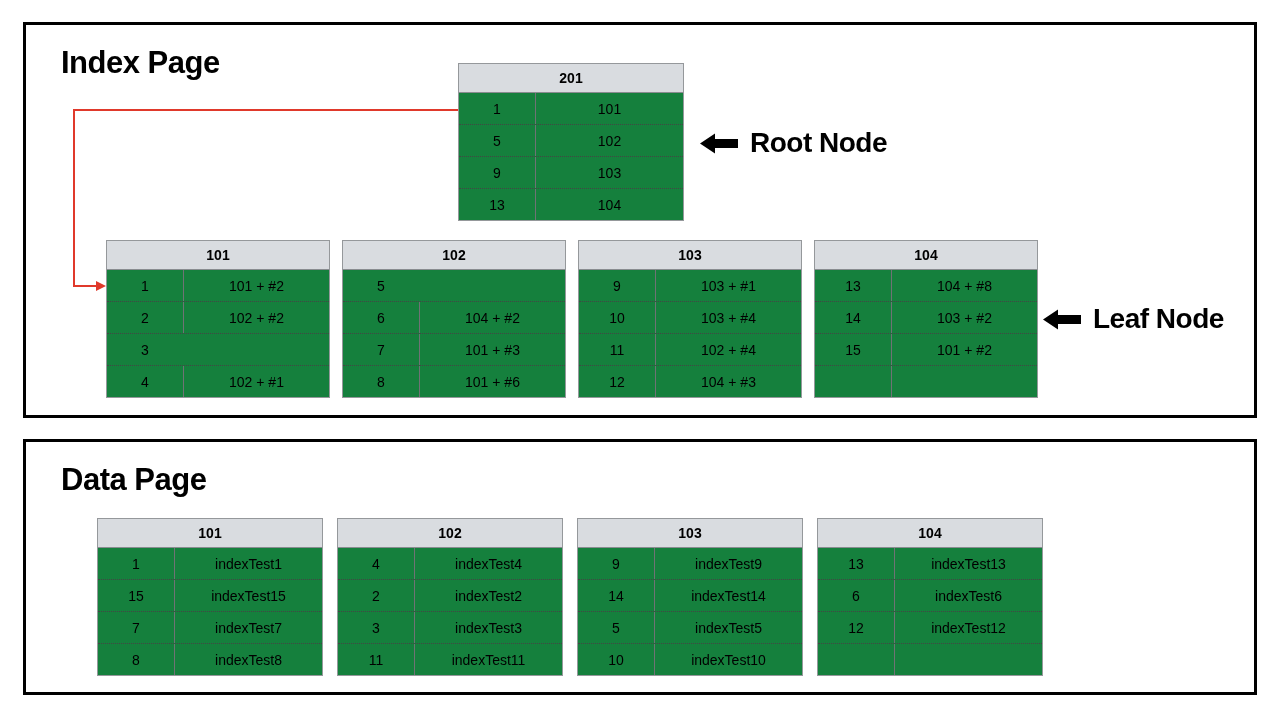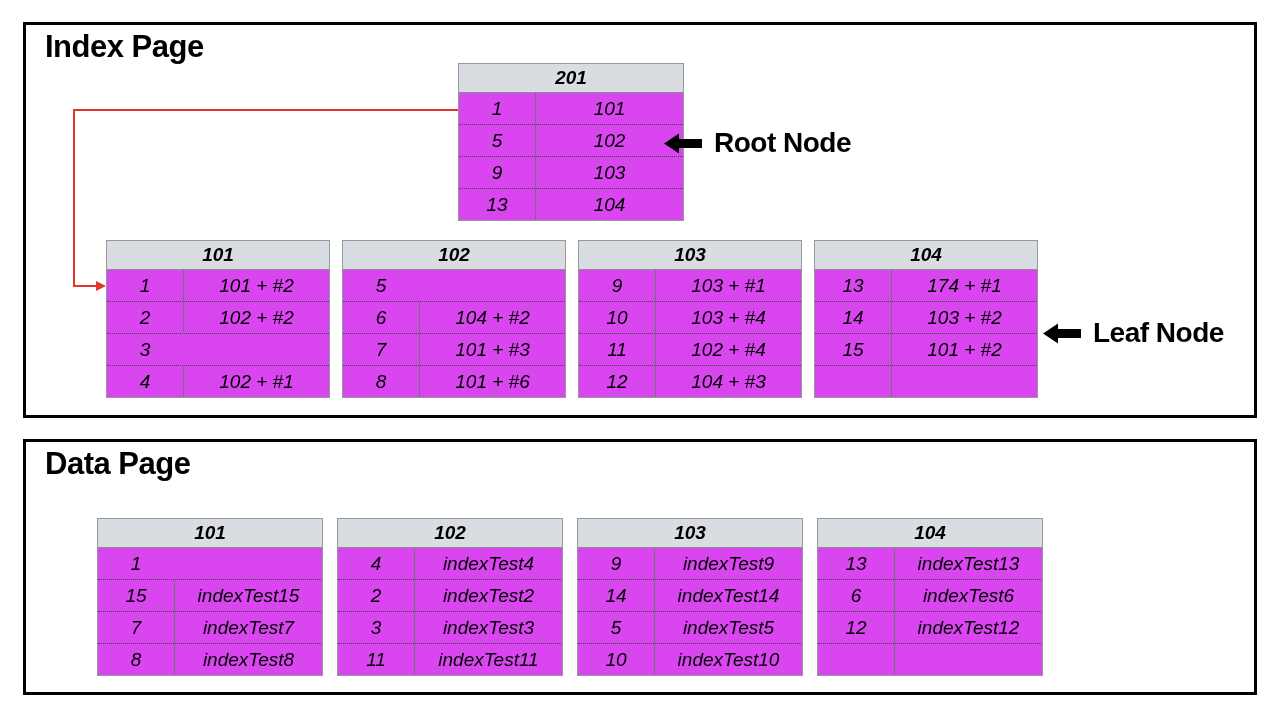--- a/index.html
+++ b/index.html
@@ -14,27 +14,27 @@
     position:relative;width:1280px;height:719px;background:#ffffff;
     font-family:"Liberation Sans",sans-serif;color:#000;overflow:hidden;
   }
   .panel{
     position:absolute;box-sizing:border-box;
     border:3px solid var(--panel-border);background:transparent;
   }
   #index-panel{left:23px;top:22px;width:1234px;height:396px;}
   #data-panel{left:23px;top:439px;width:1234px;height:256px;}
   .panel-title{
-    margin:0;position:absolute;left:19px;top:4px;
+    margin:16px;position:absolute;left:19px;top:4px;
     font-size:31px;font-weight:700;letter-spacing:-0.5px;color:#000;
   }
   .node-table{
-    position:absolute;box-sizing:border-box;background:#d946ef;
+    position:absolute;box-sizing:border-box;background:#15803d;
     border:1.5px solid var(--table-border);
-    font-size:19px;line-height:1;font-style:italic;
+    font-size:14px;line-height:1;
   }
   .tbl-head{
     height:28px;line-height:28px;text-align:center;font-weight:700;
     background:var(--header-bg);
     border-bottom:1.5px solid #898c90;
   }
   .tbl-row{display:flex;height:31px;}
   .tbl-row + .tbl-row{border-top:1px dotted #444;}
   .cell{display:flex;align-items:center;justify-content:center;}
   .cell.key{width:76px;flex:none;}
@@ -47,22 +47,22 @@
   #leaf-103{left:578px;top:240px;width:224px;}
   #leaf-104{left:814px;top:240px;width:224px;}
   
   #data-101{left:97px;top:518px;width:226px;}
   #data-102{left:337px;top:518px;width:226px;}
   #data-103{left:577px;top:518px;width:226px;}
   #data-104{left:817px;top:518px;width:226px;}
   .annotation{
     position:absolute;display:flex;align-items:center;gap:12px;height:34px;
   }
-  #root-annotation{left:664px;top:126px;}
-  #leaf-annotation{left:1043px;top:316px;}
+  #root-annotation{left:700px;top:126px;}
+  #leaf-annotation{left:1043px;top:302px;}
   .fat-arrow{width:38px;height:25px;fill:#000;flex:none;}
   .annotation-text{font-size:28px;font-weight:700;letter-spacing:-0.5px;white-space:nowrap;}
   .connector-overlay{
     position:absolute;left:0;top:0;width:1280px;height:719px;
     pointer-events:none;z-index:5;
   }
   .connector-overlay polyline{fill:none;stroke:var(--accent);stroke-width:2;}
   .connector-overlay polygon{fill:var(--accent);}
 </style>
 </head>
@@ -158,21 +158,21 @@
       </div>
       <div class="tbl-row">
         <div class="cell key">12</div>
         <div class="cell val">104 + #3</div>
       </div>
     </div>
   <div class="node-table" id="leaf-104">
       <div class="tbl-head">104</div>
       <div class="tbl-row">
         <div class="cell key">13</div>
-        <div class="cell val">174 + #1</div>
+        <div class="cell val">104 + #8</div>
       </div>
       <div class="tbl-row">
         <div class="cell key">14</div>
         <div class="cell val">103 + #2</div>
       </div>
       <div class="tbl-row">
         <div class="cell key">15</div>
         <div class="cell val">101 + #2</div>
       </div>
       <div class="tbl-row">
@@ -189,20 +189,21 @@
   </div>
 
   <section class="panel" id="data-panel">
     <h2 class="panel-title">Data Page</h2>
   </section>
 
   <div class="node-table" id="data-101">
       <div class="tbl-head">101</div>
       <div class="tbl-row">
         <div class="cell key">1</div>
+        <div class="cell val">indexTest1</div>
       </div>
       <div class="tbl-row">
         <div class="cell key">15</div>
         <div class="cell val">indexTest15</div>
       </div>
       <div class="tbl-row">
         <div class="cell key">7</div>
         <div class="cell val">indexTest7</div>
       </div>
       <div class="tbl-row">

